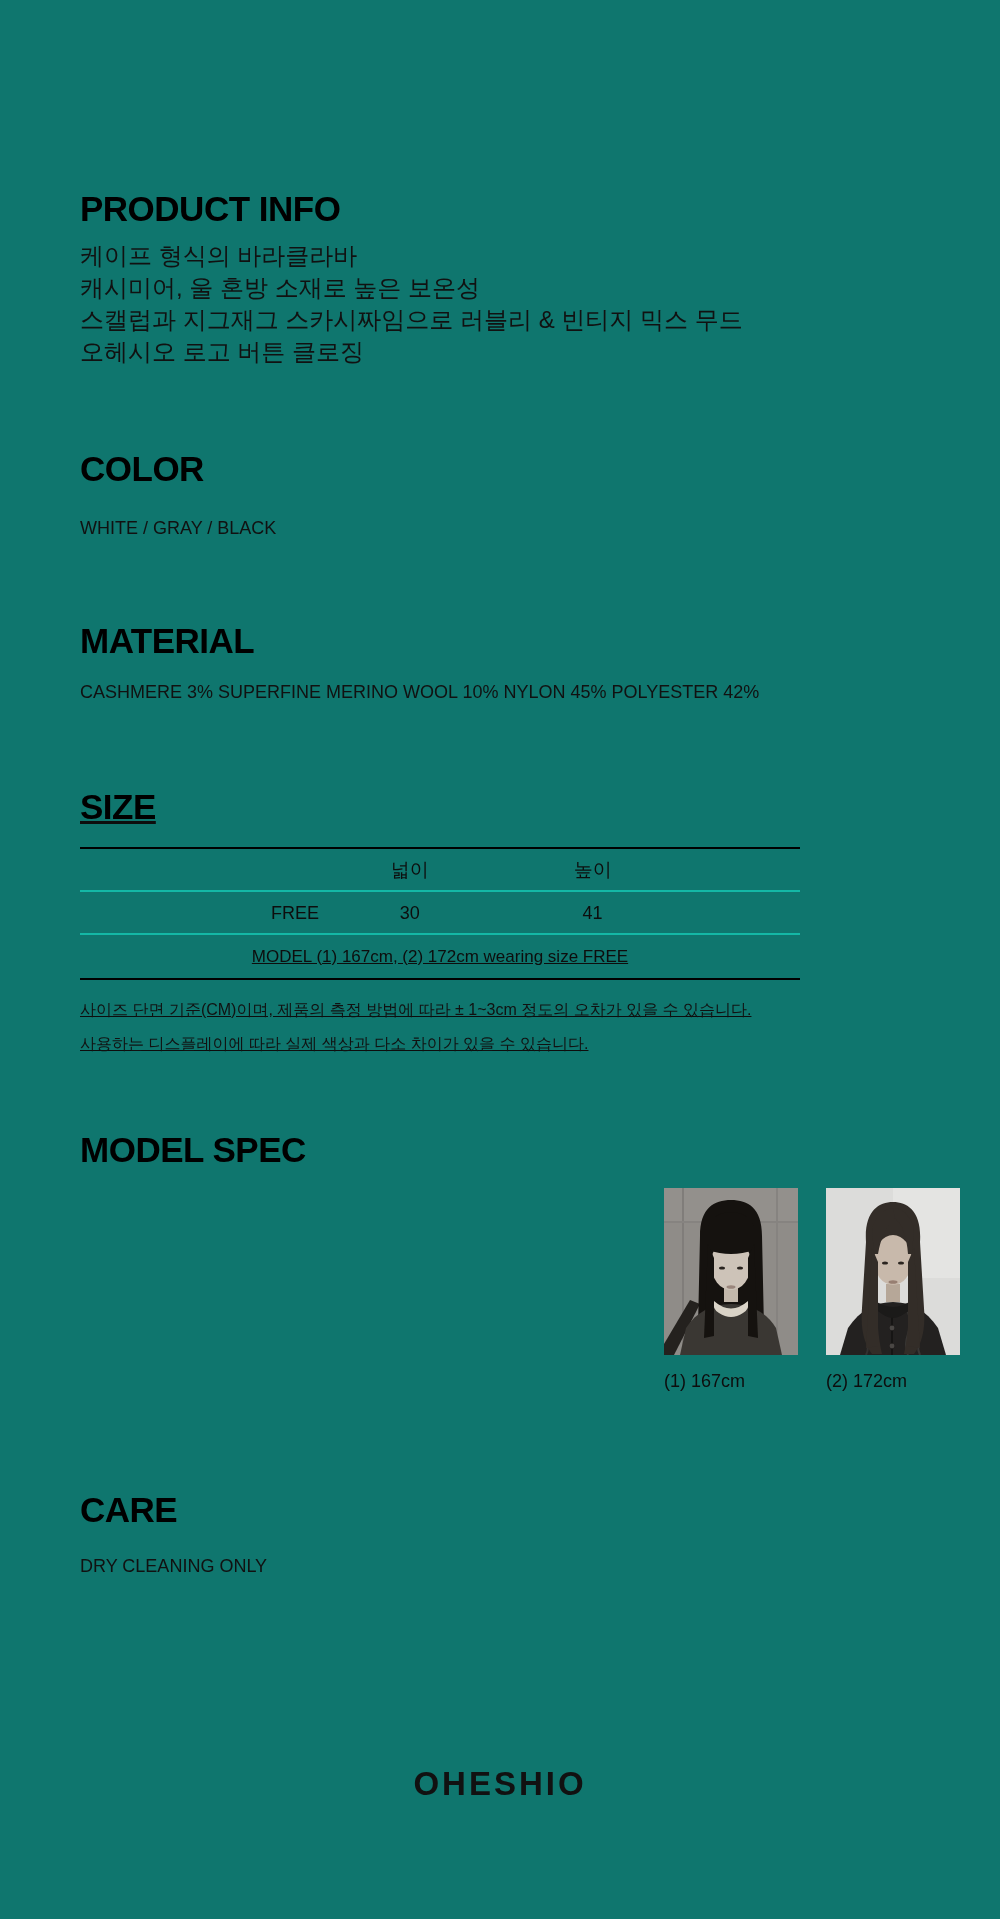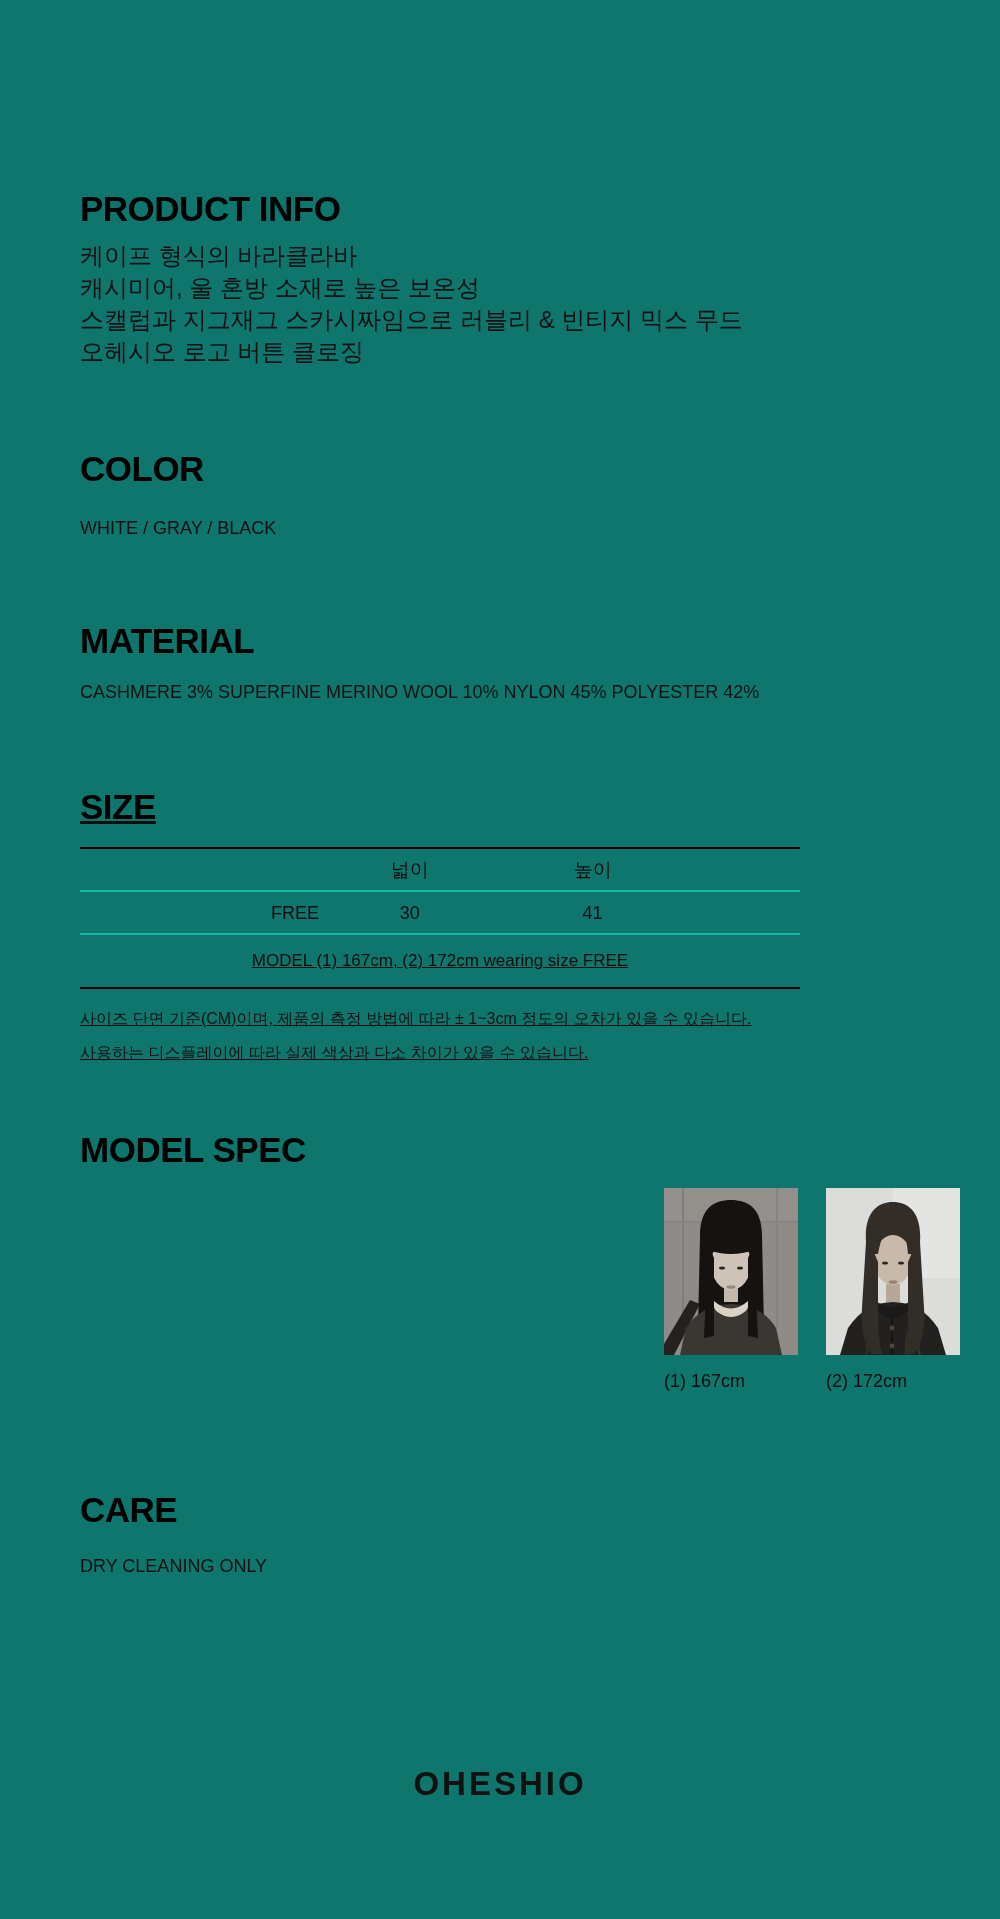--- a/index.html
+++ b/index.html
@@ -25,21 +25,21 @@
   .value-line{margin:0;font-size:18px;line-height:28px;color:#111111;}
   .mt24{margin-top:24px;}
   .mt16{margin-top:16px;}
   .mt21{margin-top:21px;}
   
   .size-table{
     margin-top:19px;width:720px;
     border-top:2px solid #000;border-bottom:2px solid #000;
   }
   .srow{position:relative;height:41px;border-bottom:2px solid #14b8a6;}
-  .srow.foot{height:52px;border-bottom:none;display:flex;align-items:center;justify-content:center;}
+  .srow.foot{height:43px;border-bottom:none;display:flex;align-items:center;justify-content:center;}
   .cell{
     position:absolute;top:50%;transform:translate(-50%,-50%);
     font-size:18px;color:#0d0d0d;white-space:nowrap;
   }
   .head .cell{font-size:19px;}
   .col1{left:23.2%;margin-left:48px;} .col2{left:45.8%;} .col3{left:71.2%;}
   .model-note{font-size:17px;color:#0d0d0d;}
   .size-notes{margin-top:13px;}
   .size-notes p{margin:0;font-size:16px;line-height:34px;color:#111111;}
   

